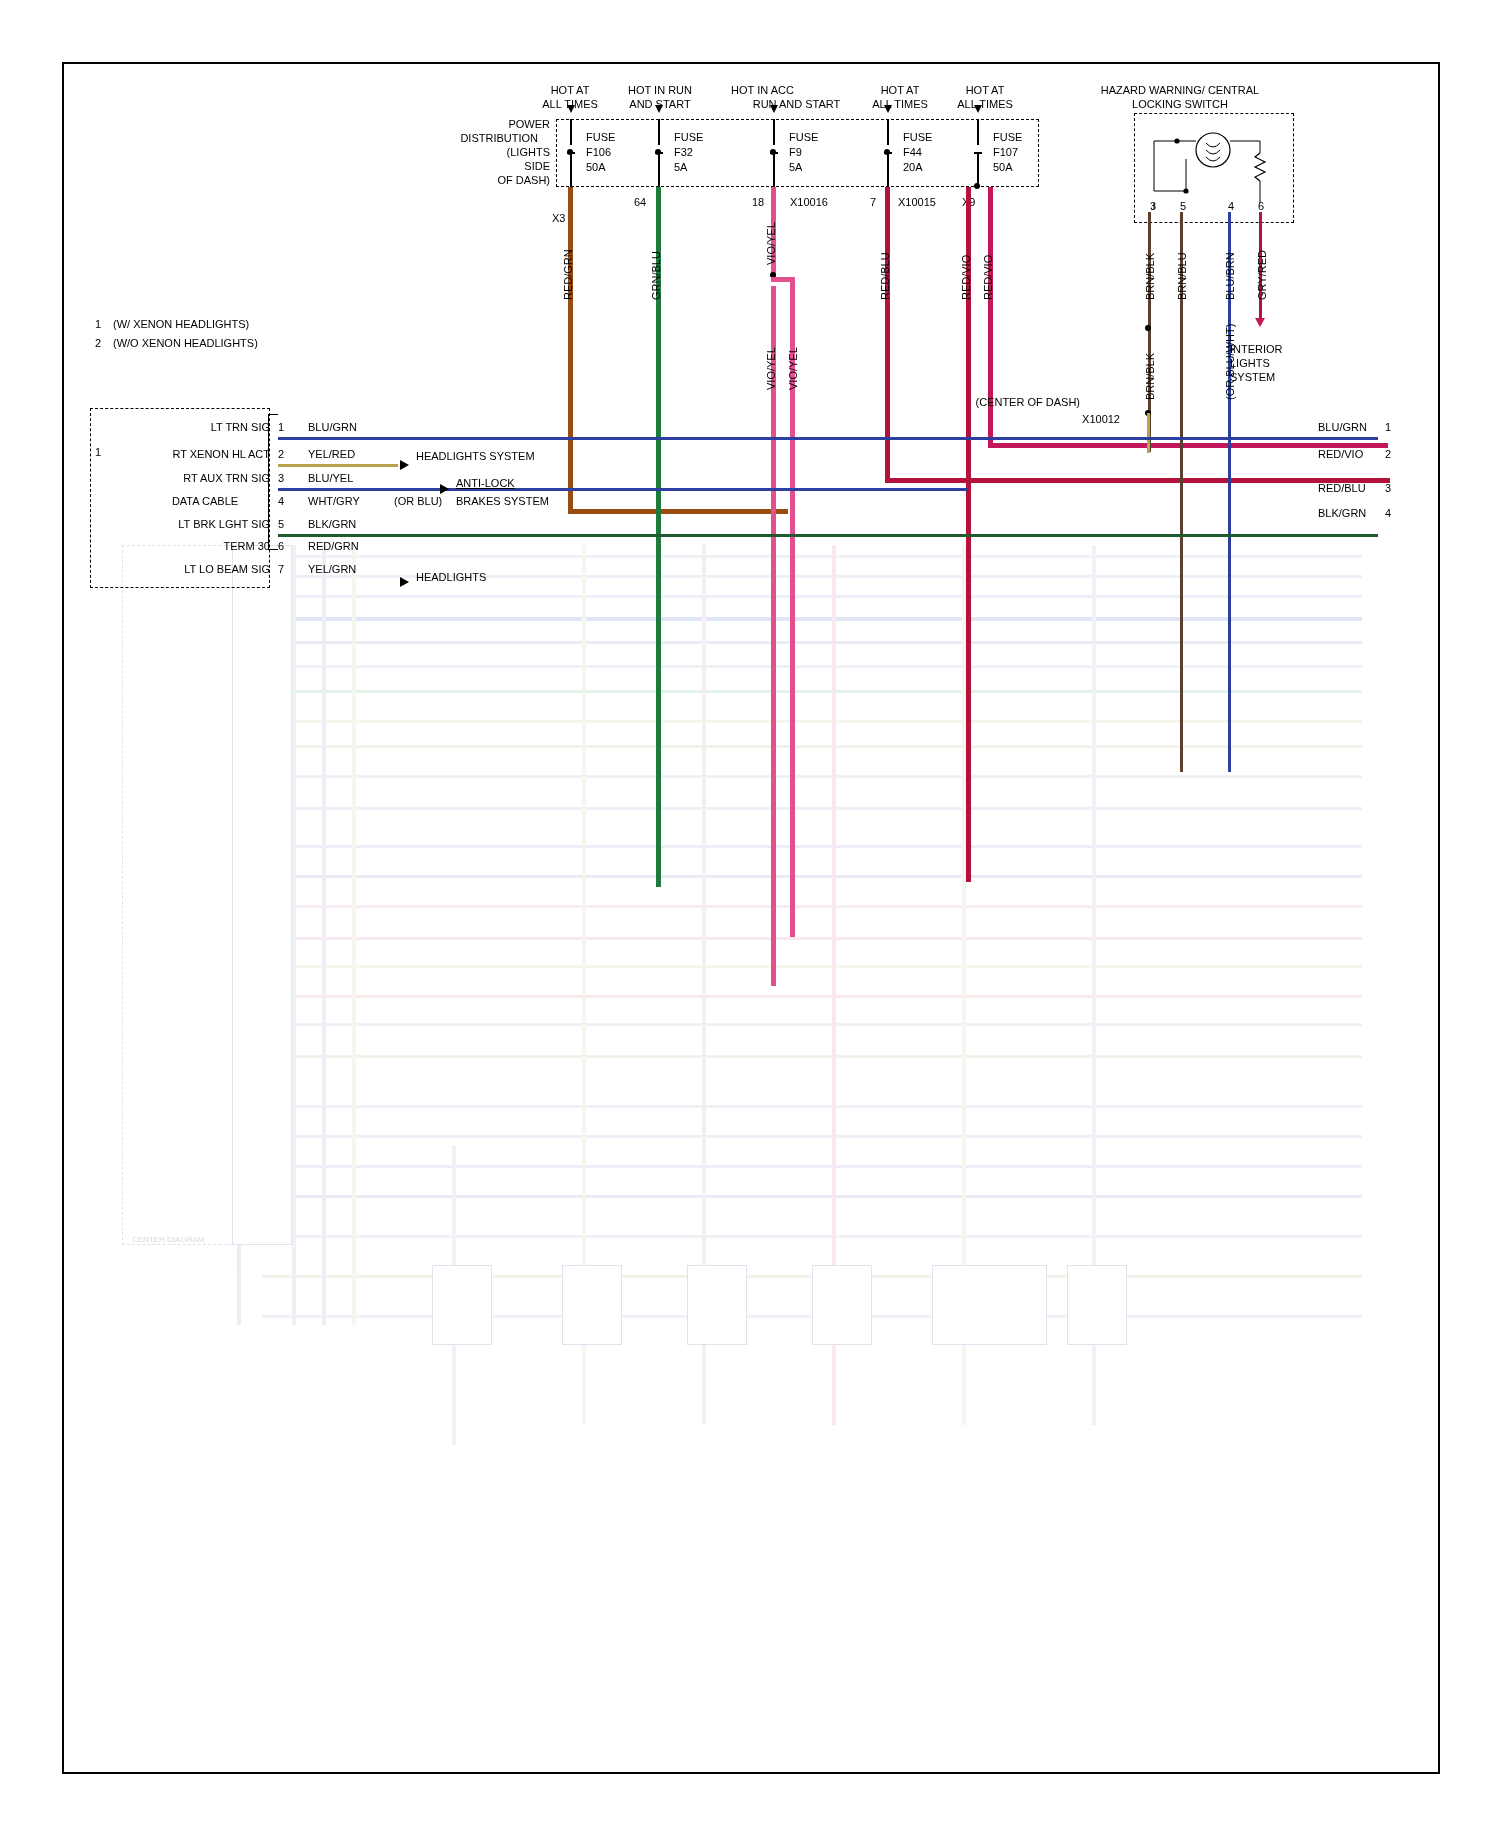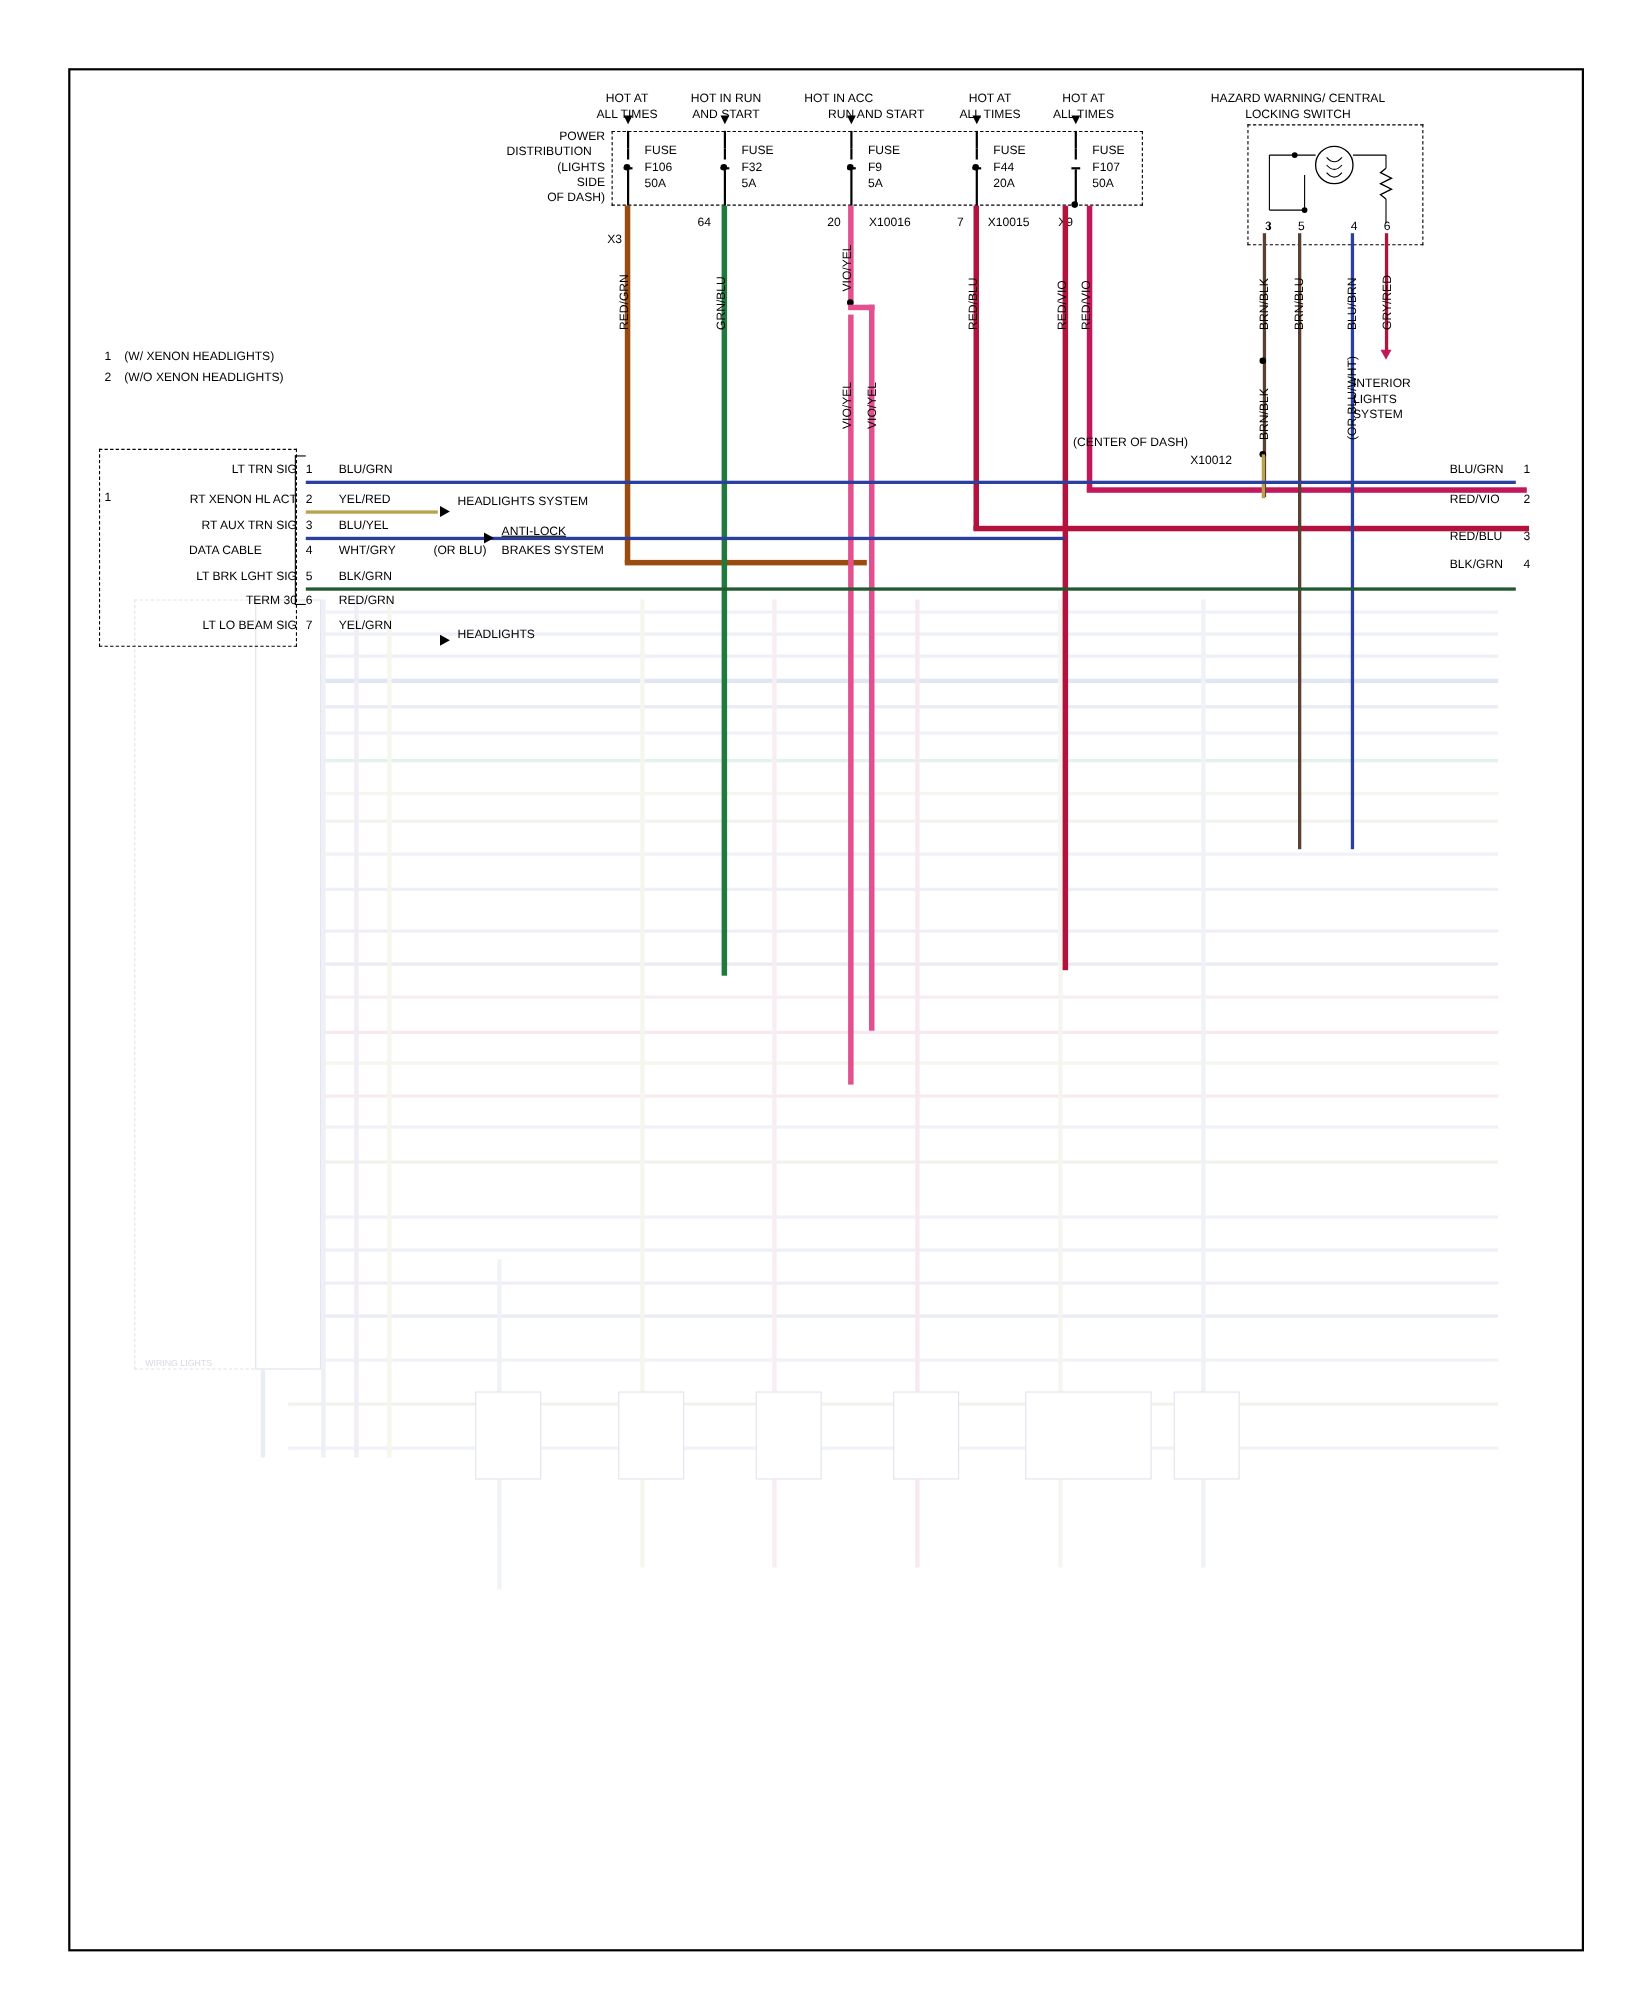--- a/index.html
+++ b/index.html
@@ -70,21 +70,21 @@
     <div class="faint" style="left:1030px;top:0px;width:4px;height:880px;background:#cfd6ea;"></div>
 
     <div class="faintbox" style="left:370px;top:720px;width:60px;height:80px;"></div>
     <div class="faintbox" style="left:500px;top:720px;width:60px;height:80px;"></div>
     <div class="faintbox" style="left:625px;top:720px;width:60px;height:80px;"></div>
     <div class="faintbox" style="left:750px;top:720px;width:60px;height:80px;"></div>
     <div class="faintbox" style="left:870px;top:720px;width:115px;height:80px;"></div>
     <div class="faintbox" style="left:1005px;top:720px;width:60px;height:80px;"></div>
     <div class="faintbox" style="left:60px;top:0px;width:160px;height:700px;border-style:dashed;"></div>
     <div class="faintbox" style="left:170px;top:0px;width:60px;height:700px;"></div>
-    <div class="faintxt" style="left:70px;top:690px;">WIRING LIGHTS</div>
+    <div class="faintxt" style="left:70px;top:690px;">CENTER DIAGRAM</div>
   </div>
 
   <div class="txt" style="left:95px;top:318px;">1</div>
   <div class="txt" style="left:113px;top:318px;">(W/ XENON HEADLIGHTS)</div>
   <div class="txt" style="left:95px;top:337px;">2</div>
   <div class="txt" style="left:113px;top:337px;">(W/O XENON HEADLIGHTS)</div>
 
   <div class="dash" style="left:556px;top:119px;width:483px;height:68px;"></div>
 
   <div class="txt r" style="left:440px;top:118px;width:110px;">POWER</div>
@@ -128,21 +128,21 @@
   <div class="txt c" style="left:719px;top:98px;width:155px;">RUN AND START</div>
   <div class="fusearrow" style="left:770px;top:105px;"></div>
   <div class="wire" style="left:773px;top:119px;width:2px;height:16px;background:#000;"></div>
   <div class="txt" style="left:789px;top:131px;">FUSE</div>
   <div class="txt" style="left:789px;top:146px;">F9</div>
   <div class="txt" style="left:789px;top:161px;">5A</div>
   <div class="wire" style="left:773px;top:135px;width:2px;height:10px;background:#000;"></div>
   <div class="wire" style="left:770px;top:152px;width:8px;height:2px;background:#000;"></div>
   <div class="wire" style="left:773px;top:154px;width:2px;height:33px;background:#000;"></div>
   <div class="dot" style="left:770px;top:149px;"></div>
-  <div class="txt" style="left:752px;top:196px;">20</div>
+  <div class="txt" style="left:752px;top:196px;">18</div>
   <div class="txt" style="left:790px;top:196px;">X10016</div>
   <div class="wire" style="left:771px;top:187px;width:5px;height:90px;background:#e2508f;"></div>
   <div class="wire" style="left:771px;top:286px;width:5px;height:700px;background:#e2508f;"></div>
   <div class="dot" style="left:770px;top:272px;"></div>
   <div class="wire" style="left:771px;top:277px;width:24px;height:5px;background:#e2508f;"></div>
   <div class="wire" style="left:790px;top:277px;width:5px;height:660px;background:#e2508f;"></div>
   <div class="vert" style="left:765px;top:265px;">VIO/YEL</div>
   <div class="vert" style="left:765px;top:390px;">VIO/YEL</div>
   <div class="vert" style="left:787px;top:390px;">VIO/YEL</div>
 

